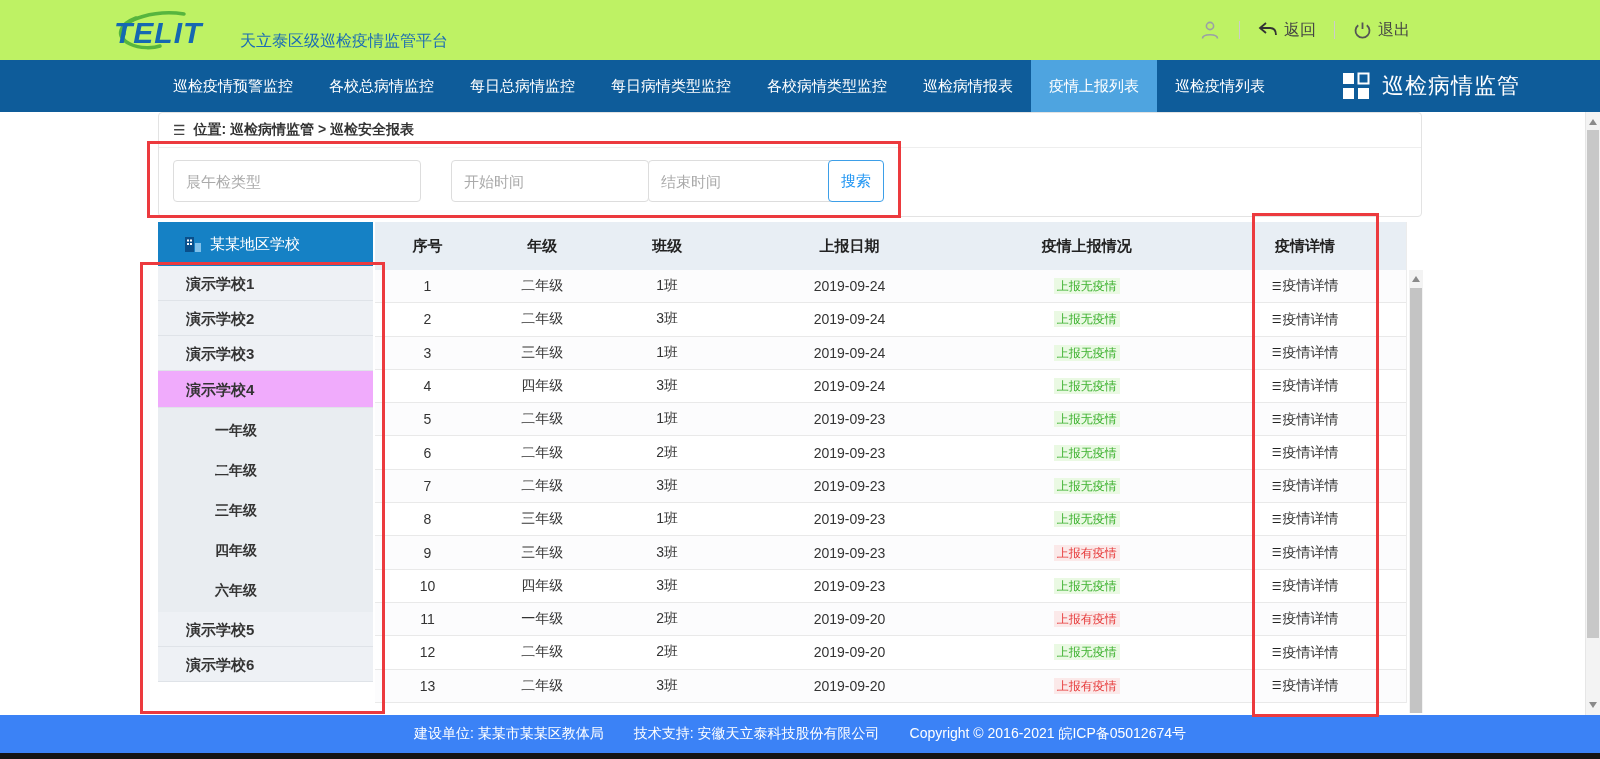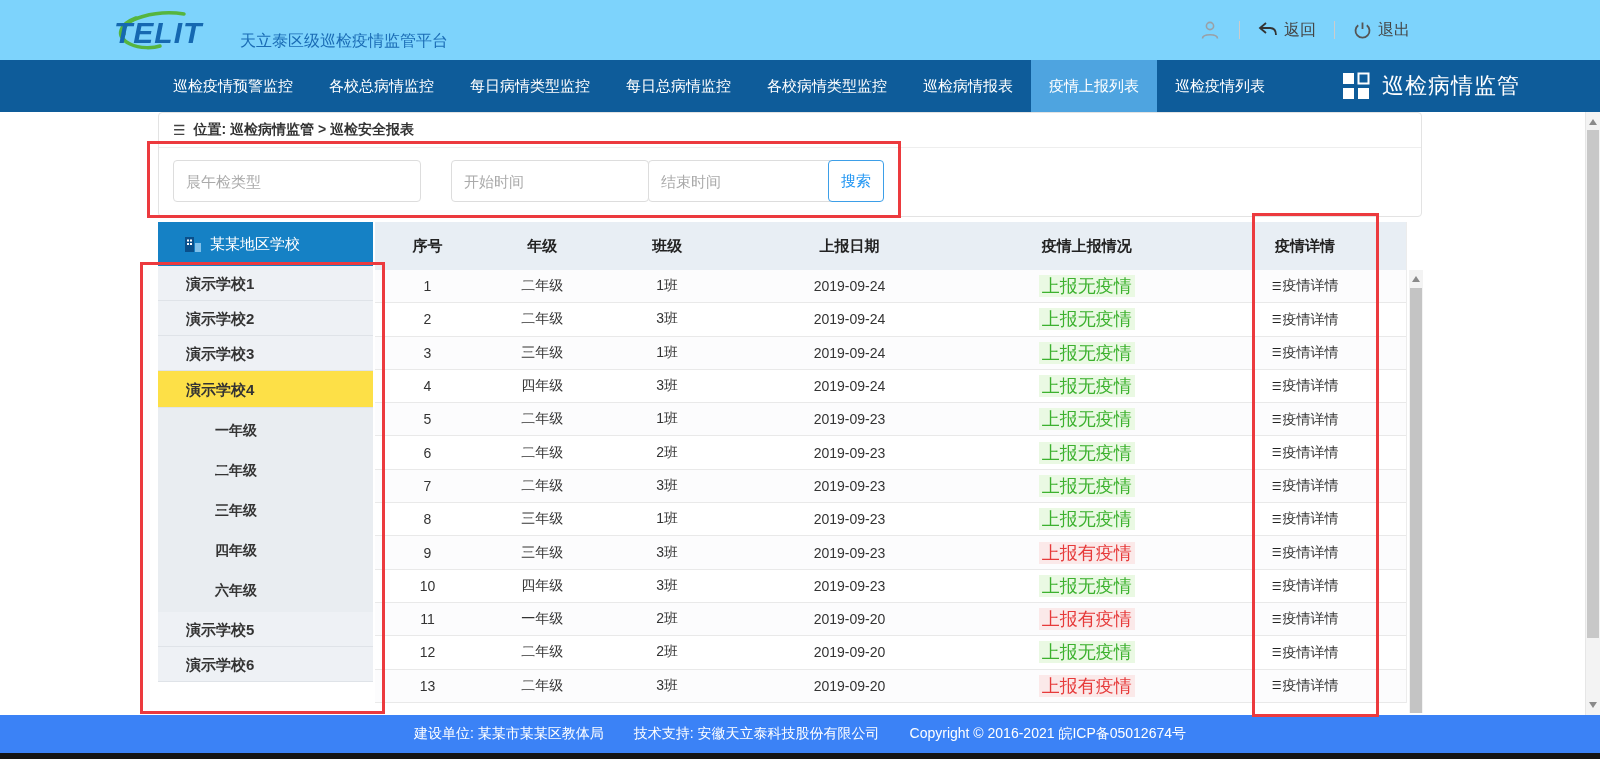--- a/index.html
+++ b/index.html
@@ -1,20 +1,20 @@
 <!DOCTYPE html>
 <html><head>
 <meta charset="utf-8">
 <style>
   * { margin:0; padding:0; box-sizing:border-box; }
   body { font-family:"Liberation Sans","DejaVu Sans",sans-serif; background:#fff; }
   .page { position:relative; width:1600px; height:759px; overflow:hidden; background:#fff; }
 
   
-  .topbar { position:absolute; left:0; top:0; width:1600px; height:60px; background:#7dd3fc; }
+  .topbar { position:absolute; left:0; top:0; width:1600px; height:60px; background:#bef264; }
   .logo-wrap { position:absolute; left:112px; top:8px; display:flex; align-items:center; }
   .logo { position:relative; width:118px; height:44px; }
   .logo-text { position:absolute; left:2px; top:8px; font-size:30px; font-weight:bold; color:#1568b1; letter-spacing:1px; font-style:italic; }
   .logo-svg { position:absolute; left:-6px; top:-2px; }
   .app-title { font-size:16px; font-weight:normal; color:#1b6cb5; margin-left:10px; margin-top:22px; }
   .top-actions { position:absolute; right:190px; top:0; height:60px; display:flex; align-items:center; gap:18px; }
   .top-act { display:flex; align-items:center; gap:6px; font-size:16px; color:#444; cursor:pointer; }
   .top-divider { width:1px; height:18px; background:#ccc; }
 
   
@@ -36,34 +36,34 @@
   .f1 { left:14px;  width:248px; }
   .f2 { left:292px; width:198px; }
   .f3 { left:489px; width:198px; }
   .search-btn { position:absolute; left:669px; top:12px; width:56px; height:42px; border:1px solid #3d9fe8; color:#2196f3; background:#fff; border-radius:4px; font-size:15px; cursor:pointer; font-family:inherit; }
 
   
   .sidebar { position:absolute; left:158px; top:222px; width:215px; }
   .sidebar-header { height:44px; background:#1581c5; color:#fff; display:flex; align-items:center; gap:8px; padding-left:26px; font-size:15px; font-weight:normal; }
   .school-list { background:#eef1f5; }
   .school-item { height:35px; line-height:35px; padding-left:28px; font-size:15px; font-weight:bold; color:#333; border-bottom:1px solid #dfe3e8; cursor:pointer; background:#eef1f5; }
-  .school-item.selected { background:#fde047; height:37px; line-height:37px; }
+  .school-item.selected { background:#f0abfc; height:37px; line-height:37px; }
   .grade-list { background:#e9edf1; padding:2px 0; }
   .grade-item { height:40px; line-height:40px; padding-left:57px; font-size:14px; font-weight:bold; color:#333; cursor:pointer; }
 
   
   .table { position:absolute; left:375px; top:222px; width:1032px; border-right:1px solid #ececec; }
   .thead { height:48px; background:#e8eef4; display:flex; align-items:center; }
   .hcell { font-size:15px; font-weight:bold; color:#222; text-align:center; }
   .trow { height:33.3px; display:flex; align-items:center; border-bottom:1px solid #e9e9e9; background:#fff; }
   .trow:nth-child(odd) { background:#fcfcfd; }
   .tcell { font-size:14px; color:#333; text-align:center; }
   .col-no { width:105px; } .col-grade { width:125px; } .col-class { width:125px; }
   .col-date { width:240px; } .col-status { width:235px; } .col-detail { width:202px; }
-  .status { padding:1px 3px; font-size:18px; }
+  .status { padding:1px 3px; font-size:12px; }
   .status.none { color:#3cb12e; background:#eaf9e3; }
   .status.has  { color:#e63a3a; background:#fbe9e9; }
   .detail-link { cursor:pointer; color:#333; display:inline-flex; align-items:center; gap:1px; }
   .detail-link .hamburger { font-size:11px; color:#222; }
 
   
   .inner-scrollbar { position:absolute; left:1409px; top:270px; width:14px; height:443px; background:#f3f3f3; }
   .inner-scrollbar .arrow-up { position:absolute; left:3px; top:6px; width:0; height:0; border-left:4px solid transparent; border-right:4px solid transparent; border-bottom:6px solid #8a8a8a; }
   .inner-scrollbar .thumb { position:absolute; left:1px; top:18px; width:12px; height:425px; background:#c4c4c4; }
   .page-scrollbar { position:absolute; left:1585px; top:112px; width:15px; height:603px; background:#f3f3f3; border-left:1px solid #e6e6e6; }
@@ -122,22 +122,22 @@
         </svg>
         <span>退出</span>
       </span>
     </div>
   </div>
 
   <div class="nav">
     <div class="nav-menu">
         <div class="nav-item">巡检疫情预警监控</div>
         <div class="nav-item">各校总病情监控</div>
+        <div class="nav-item">每日总病情监控</div>
         <div class="nav-item">每日病情类型监控</div>
-        <div class="nav-item">每日总病情监控</div>
         <div class="nav-item">各校病情类型监控</div>
         <div class="nav-item">巡检病情报表</div>
         <div class="nav-item active">疫情上报列表</div>
         <div class="nav-item">巡检疫情列表</div>
       </div>
     <div class="nav-brand">
       <svg width="28" height="28" viewBox="0 0 28 28">
         <rect x="1" y="1" width="11" height="11" fill="#fff"></rect>
         <rect x="16.5" y="1.5" width="10" height="10" fill="none" stroke="#fff" stroke-width="2"></rect>
         <rect x="1" y="16" width="11" height="11" fill="#fff"></rect>

